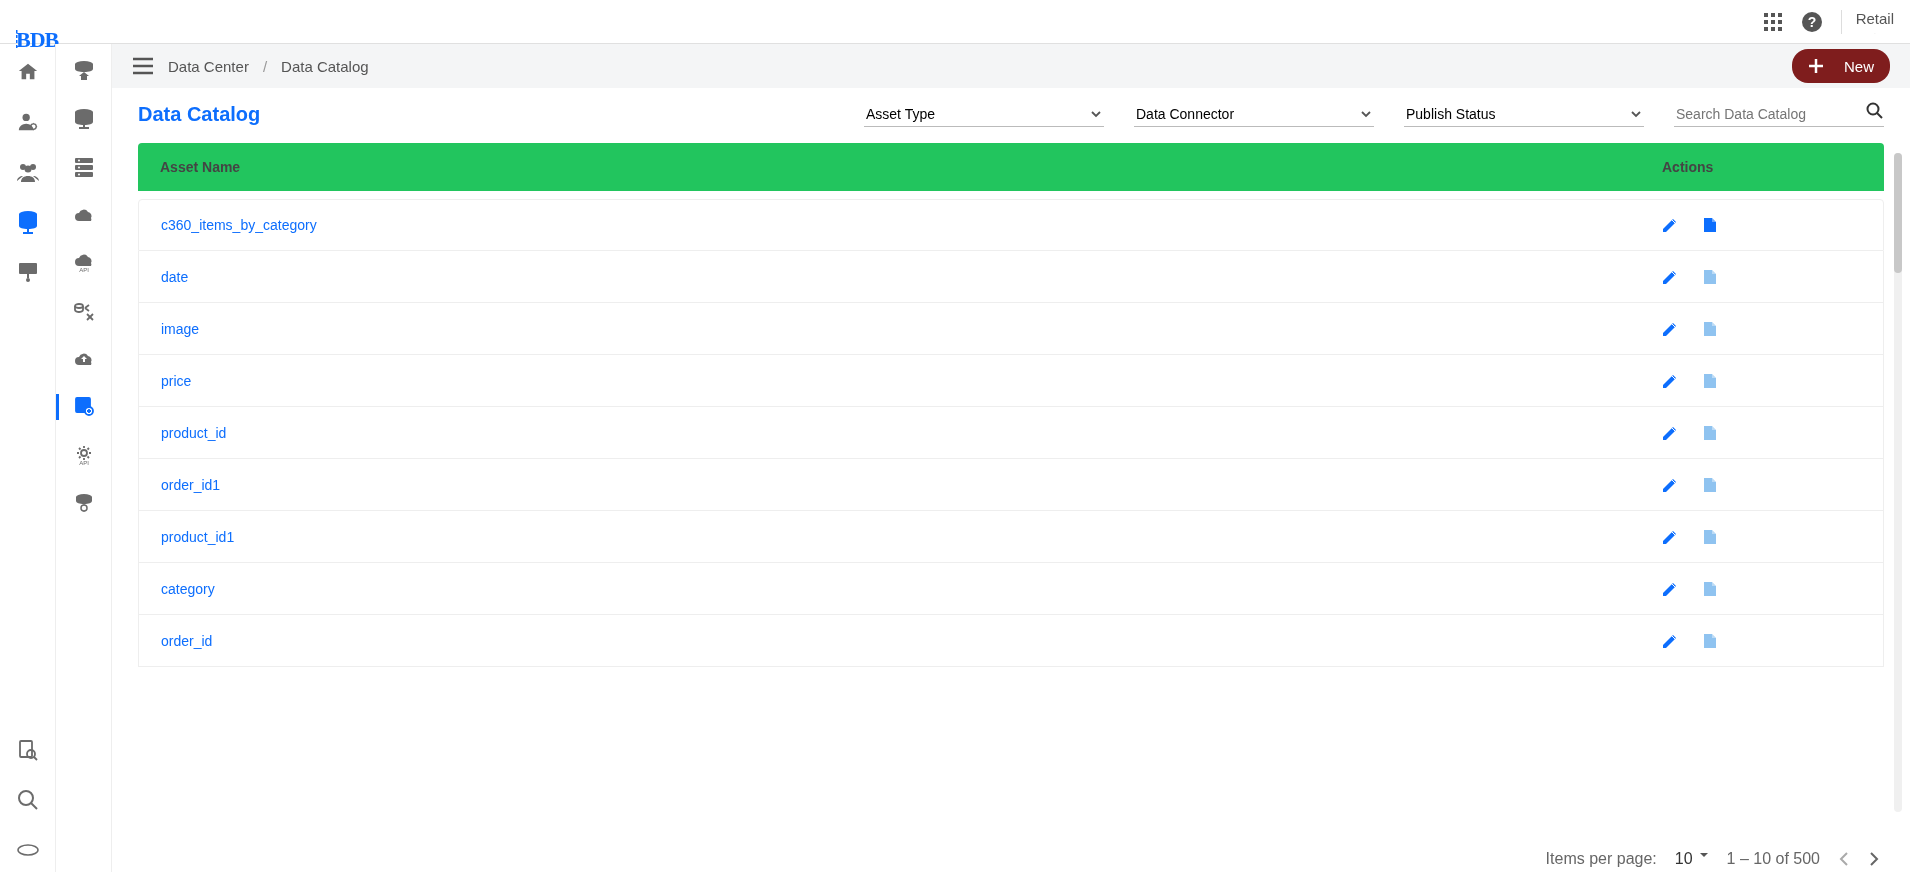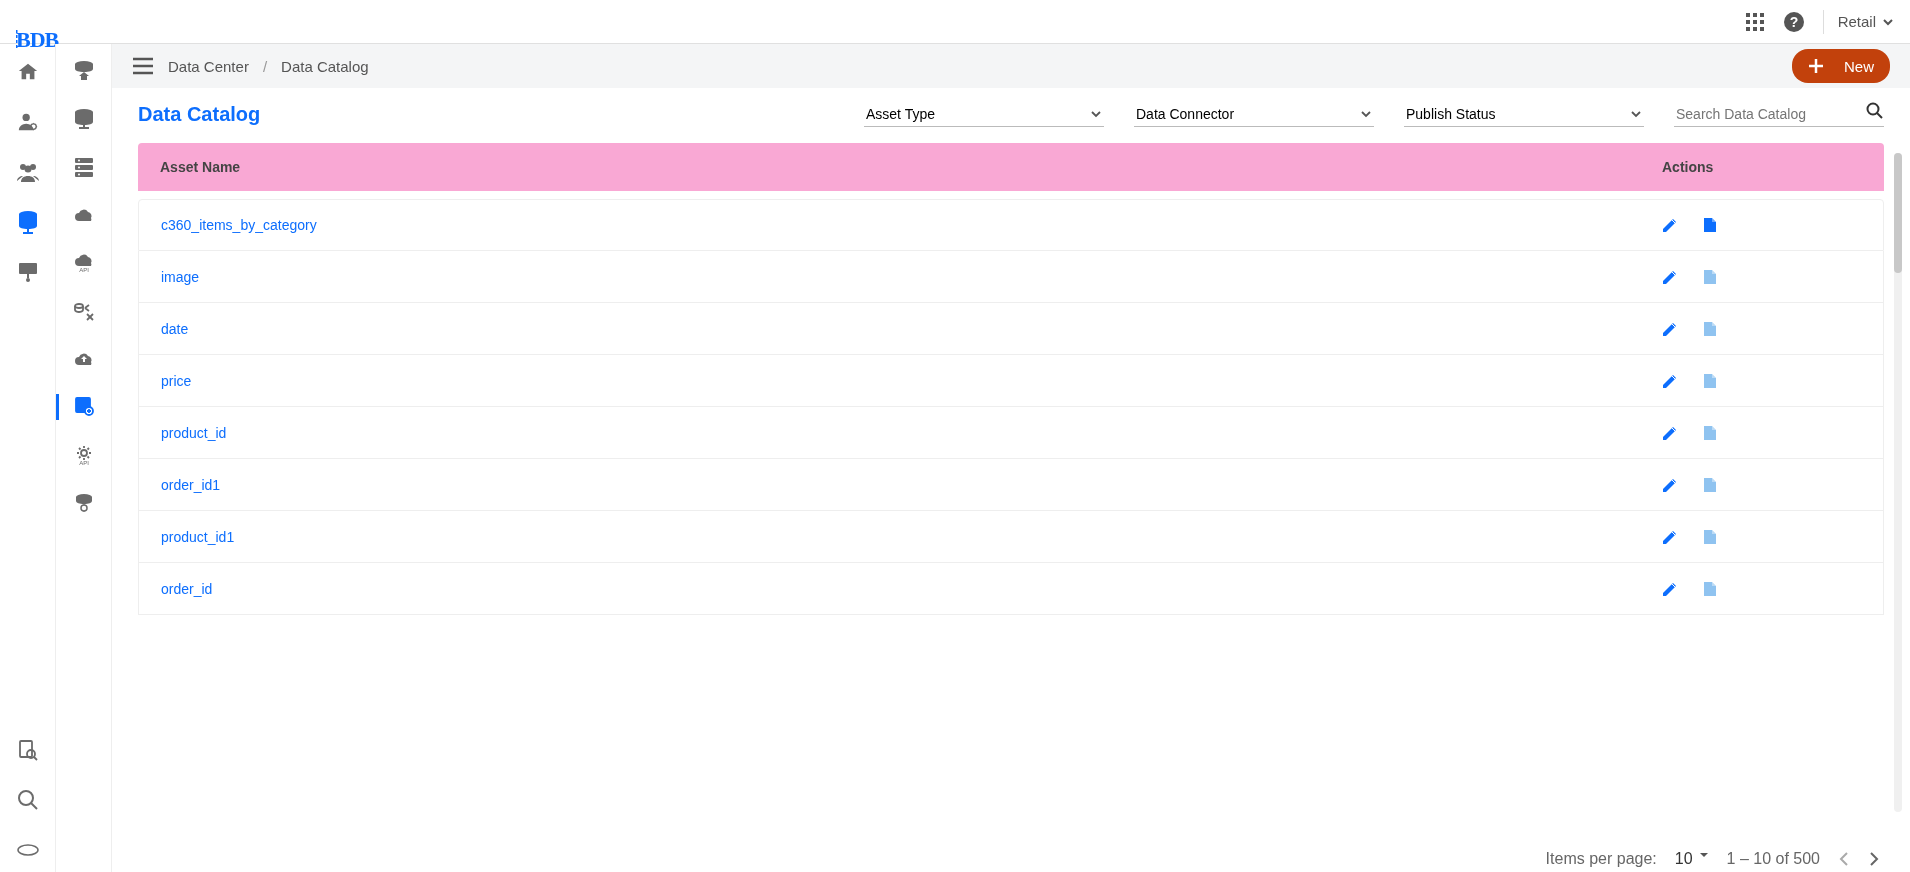--- a/index.html
+++ b/index.html
@@ -3,42 +3,42 @@
 <meta charset="utf-8">
 <style>
 * { box-sizing: border-box; margin: 0; padding: 0; }
 body { font-family: "Segoe UI", Arial, sans-serif; background: #fff; color: #333; font-size: 14px; width: 1910px; height: 872px; overflow: hidden; }
 .topbar { height: 44px; border-bottom: 1px solid #e0e0e0; display: flex; align-items: center; padding: 0 16px; justify-content: space-between; }
 .topbar-left { display: flex; align-items: center; }
 .logo { color: #3b82f6; font-weight: 900; font-size: 26px; letter-spacing: -1px; display:flex; align-items:flex-end; gap:2px;margin-top:36px;}
 .logo svg { height:28px; }
 .topbar-right { display: flex; align-items: center; gap: 18px; color: #555; }
 .apps-icon, .help-icon { cursor: pointer; }
-.retail { display: flex; align-items: center; gap: 6px; cursor: pointer; font-size: 15px; color: #555; padding-left:14px; border-left:1px solid #ddd; height:24px;}
+.retail { display: flex; align-items: center; gap: 6px; cursor: pointer; font-size: 15px; color: #555; padding-left:14px; border-left:1px solid #ddd; height:24px;flex-direction:column;}
 .shell { display: flex; height: calc(100% - 44px); }
 .leftnav { width: 56px; border-right: 1px solid #eee; display: flex; flex-direction: column; align-items: center; padding-top: 16px; gap: 26px; }
 .leftnav .nav-icon { color: #6b6b6b; cursor: pointer; width:24px; height:24px; display:flex; align-items:center; justify-content:center;}
 .leftnav .nav-icon.active { color: #0d6efd; }
 .leftnav .spacer { flex: 1; }
 .subnav { width: 56px; border-right: 1px solid #eee; display: flex; flex-direction: column; align-items: center; padding-top: 14px; gap: 22px; background:#fff;}
 .subnav .nav-icon { color: #6b6b6b; cursor: pointer; width:26px; height:26px; display:flex; align-items:center; justify-content:center;}
 .subnav .nav-icon.active { color: #0d6efd; border-left: 3px solid #0d6efd; width:100%; justify-content:center; padding:6px 0;}
 .main { flex: 1; display: flex; flex-direction: column; }
 .breadcrumb-bar { height: 44px; background: #f4f5f6; display: flex; align-items: center; padding: 0 20px; justify-content: space-between; }
 .breadcrumb-left { display: flex; align-items: center; gap: 14px; color: #555; font-size: 15px; }
 .hamburger { cursor: pointer; color:#555;}
 .crumb-sep { color: #999; }
-.new-btn { background: #c2410c; color: #fff; border: none; border-radius: 16px; height: 34px; padding: 0 16px; display: flex; align-items: center; gap: 20px; font-size: 15px; cursor: pointer; font-weight:500;}
+.new-btn { background: #7f1d1d; color: #fff; border: none; border-radius: 16px; height: 34px; padding: 0 16px; display: flex; align-items: center; gap: 20px; font-size: 15px; cursor: pointer; font-weight:500;}
 .content-header { display: flex; align-items: center; padding: 14px 26px 6px 26px; gap: 30px; }
 .page-title { color: #0d6efd; font-weight: 700; font-size: 20px; flex: 0 0 auto; margin-right:auto;}
 .filter { position: relative; width: 240px; border-bottom: 1px solid #bbb; display: flex; align-items: center; justify-content: space-between; cursor: pointer; padding: 4px 2px; color:#000000;}
 .search-wrap { position: relative; display: flex; align-items: flex-start; border-bottom: 1px solid #bbb; width: 210px; }
 .search-wrap input { border: none; outline: none; flex: 1; font-size: 14px; padding: 4px 2px; background:transparent;}
 .table-wrap { flex: 1; padding: 10px 26px 0 26px; overflow: hidden; position: relative; }
-.thead { background: #f9a8d4; display: flex; align-items: center; height: 48px; border-radius: 4px 4px 0 0; padding: 0 22px; color:#444; font-weight:600;}
+.thead { background: #22c55e; display: flex; align-items: center; height: 48px; border-radius: 4px 4px 0 0; padding: 0 22px; color:#444; font-weight:600;}
 .col-name { flex: 1; }
 .col-actions { width: 200px; }
 .rows { }
 .row { display: flex; align-items: center; height: 52px; padding: 0 22px; border: 1px solid #eee; border-top: none; background:#fff;}
 .row:first-child { border-top: 1px solid #eee; margin-top:8px; border-radius:4px 4px 0 0;}
 .row .asset { color: #0d6efd; font-weight: 500; cursor: pointer; flex:1;}
 .row .actions { width: 200px; display: flex; gap: 22px; }
 .row .actions .icn { color: #0d6efd; cursor: pointer; }
 .row .actions .icn.dim { color: #8fc3f0; }
 .pager { position: absolute; bottom: 4px; right: 30px; display: flex; align-items: center; gap: 18px; color:#666; font-size:16px;}
@@ -298,54 +298,54 @@
               </span>
               <span class="icn">
                 <svg width="18" height="18" viewBox="0 0 18 18" fill="#0d6efd">
                   <path d="M3 2 H11 L15 6 V16 H3 Z"></path>
                   <path d="M11 2 V6 H15" fill="#fff" opacity="0.4"></path>
                 </svg>
               </span>
             </div>
           </div>
           <div class="row">
+            <div class="asset">date</div>
+            <div class="actions">
+              <span class="icn">
+                <svg width="18" height="18" viewBox="0 0 18 18" fill="#0d6efd">
+                  <path d="M2 13 L12 3 L15 6 L5 16 L2 16 Z"></path>
+                  <line x1="11" y1="4" x2="14" y2="7" stroke="#fff" stroke-width="1"></line>
+                </svg>
+              </span>
+              <span class="icn dim">
+                <svg width="18" height="18" viewBox="0 0 18 18" fill="#8fc3f0">
+                  <path d="M3 2 H11 L15 6 V16 H3 Z"></path>
+                  <path d="M11 2 V6 H15" fill="#fff" opacity="0.4"></path>
+                </svg>
+              </span>
+            </div>
+          </div>
+          <div class="row">
             <div class="asset">image</div>
             <div class="actions">
               <span class="icn">
                 <svg width="18" height="18" viewBox="0 0 18 18" fill="#0d6efd">
                   <path d="M2 13 L12 3 L15 6 L5 16 L2 16 Z"></path>
                   <line x1="11" y1="4" x2="14" y2="7" stroke="#fff" stroke-width="1"></line>
                 </svg>
               </span>
               <span class="icn dim">
                 <svg width="18" height="18" viewBox="0 0 18 18" fill="#8fc3f0">
                   <path d="M3 2 H11 L15 6 V16 H3 Z"></path>
                   <path d="M11 2 V6 H15" fill="#fff" opacity="0.4"></path>
                 </svg>
               </span>
             </div>
           </div>
           <div class="row">
-            <div class="asset">date</div>
-            <div class="actions">
-              <span class="icn">
-                <svg width="18" height="18" viewBox="0 0 18 18" fill="#0d6efd">
-                  <path d="M2 13 L12 3 L15 6 L5 16 L2 16 Z"></path>
-                  <line x1="11" y1="4" x2="14" y2="7" stroke="#fff" stroke-width="1"></line>
-                </svg>
-              </span>
-              <span class="icn dim">
-                <svg width="18" height="18" viewBox="0 0 18 18" fill="#8fc3f0">
-                  <path d="M3 2 H11 L15 6 V16 H3 Z"></path>
-                  <path d="M11 2 V6 H15" fill="#fff" opacity="0.4"></path>
-                </svg>
-              </span>
-            </div>
-          </div>
-          <div class="row">
             <div class="asset">price</div>
             <div class="actions">
               <span class="icn">
                 <svg width="18" height="18" viewBox="0 0 18 18" fill="#0d6efd">
                   <path d="M2 13 L12 3 L15 6 L5 16 L2 16 Z"></path>
                   <line x1="11" y1="4" x2="14" y2="7" stroke="#fff" stroke-width="1"></line>
                 </svg>
               </span>
               <span class="icn dim">
                 <svg width="18" height="18" viewBox="0 0 18 18" fill="#8fc3f0">
@@ -384,20 +384,37 @@
               <span class="icn dim">
                 <svg width="18" height="18" viewBox="0 0 18 18" fill="#8fc3f0">
                   <path d="M3 2 H11 L15 6 V16 H3 Z"></path>
                   <path d="M11 2 V6 H15" fill="#fff" opacity="0.4"></path>
                 </svg>
               </span>
             </div>
           </div>
           <div class="row">
             <div class="asset">product_id1</div>
+            <div class="actions">
+              <span class="icn">
+                <svg width="18" height="18" viewBox="0 0 18 18" fill="#0d6efd">
+                  <path d="M2 13 L12 3 L15 6 L5 16 L2 16 Z"></path>
+                  <line x1="11" y1="4" x2="14" y2="7" stroke="#fff" stroke-width="1"></line>
+                </svg>
+              </span>
+              <span class="icn dim">
+                <svg width="18" height="18" viewBox="0 0 18 18" fill="#8fc3f0">
+                  <path d="M3 2 H11 L15 6 V16 H3 Z"></path>
+                  <path d="M11 2 V6 H15" fill="#fff" opacity="0.4"></path>
+                </svg>
+              </span>
+            </div>
+          </div>
+          <div class="row">
+            <div class="asset">category</div>
             <div class="actions">
               <span class="icn">
                 <svg width="18" height="18" viewBox="0 0 18 18" fill="#0d6efd">
                   <path d="M2 13 L12 3 L15 6 L5 16 L2 16 Z"></path>
                   <line x1="11" y1="4" x2="14" y2="7" stroke="#fff" stroke-width="1"></line>
                 </svg>
               </span>
               <span class="icn dim">
                 <svg width="18" height="18" viewBox="0 0 18 18" fill="#8fc3f0">
                   <path d="M3 2 H11 L15 6 V16 H3 Z"></path>

